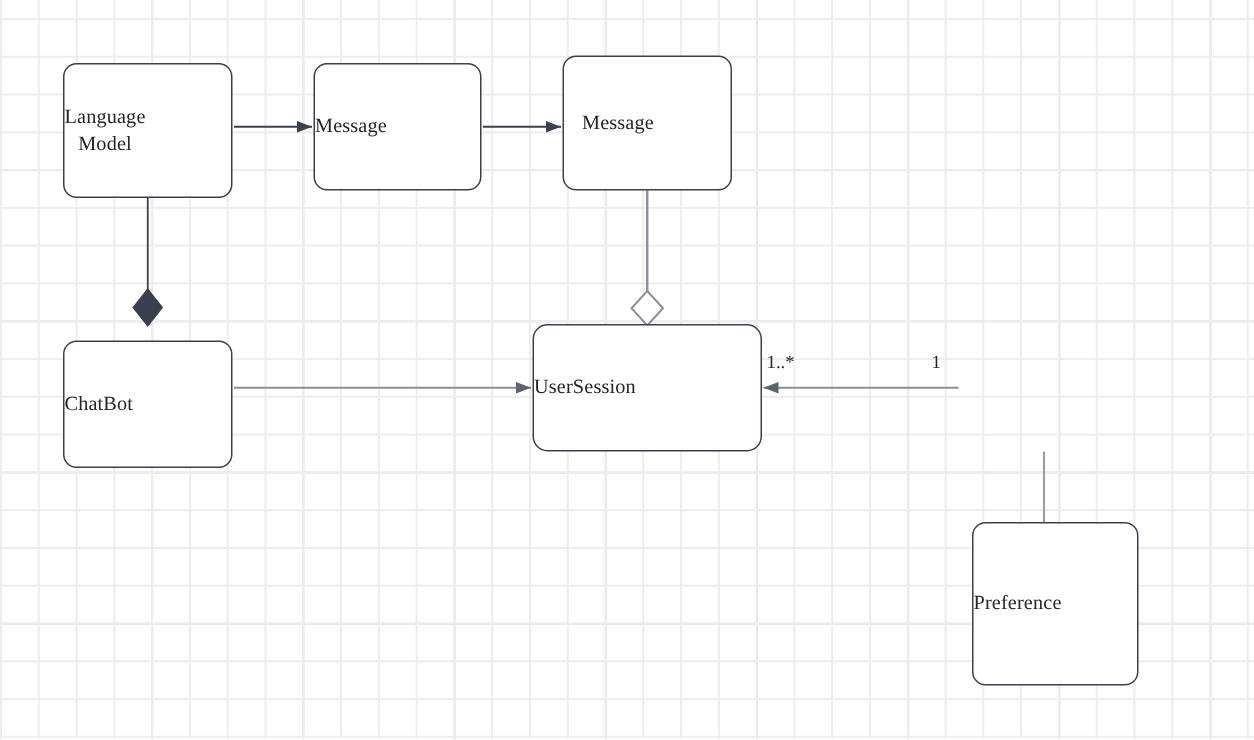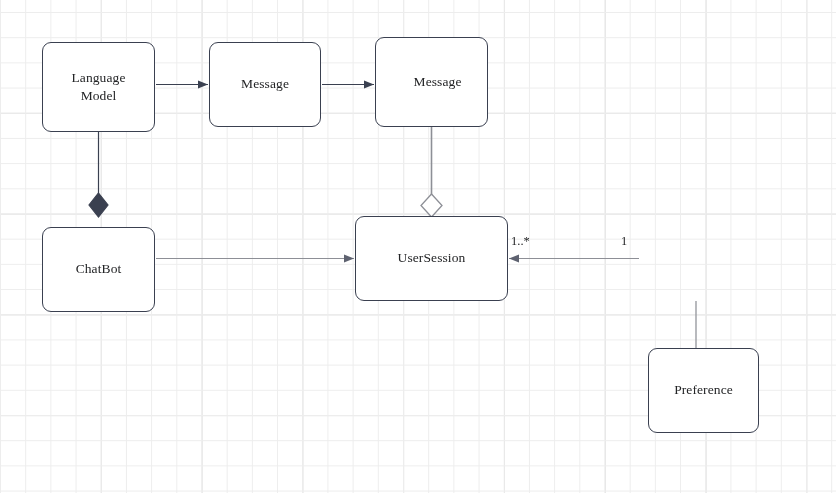--- a/index.html
+++ b/index.html
@@ -31,21 +31,20 @@
     font-family: "Liberation Serif", "DejaVu Serif", serif;
   }
   .node {
     position: absolute;
     box-sizing: border-box;
     background: #ffffff;
     border: 1.4px solid #3a4050;
     border-radius: 9px;
     display: flex;
     align-items: center;
-    justify-content: center;
     text-align: center;
     color: #232426;
     font-size: 13.5px;
     line-height: 1.35;
     letter-spacing: 0.1px;
   }
   .node .label {
     display: block;
     white-space: pre-line;
   }
@@ -122,25 +121,25 @@
   </div>
 
   <div class="node" style="left:375px; top:37px; width:113px; height:90px;padding-left:12px;">
     <span class="label">Message</span>
   </div>
 
   <div class="node" style="left:42px; top:227px; width:113px; height:85px;">
     <span class="label">ChatBot</span>
   </div>
 
-  <div class="node" style="left:355px; top:216px; width:153px; height:85px;">
+  <div class="node" style="left:355px; top:216px; width:153px; height:85px;border-radius:10px;">
     <span class="label">UserSession</span>
   </div>
 
 
-  <div class="node" style="left:648px; top:348px; width:111px; height:85px;">
+  <div class="node" style="left:648px; top:348px; width:111px; height:109px;">
     <span class="label">Preference</span>
   </div>
 
   <div class="mult" style="left:511px; top:234px;">1..*</div>
   <div class="mult" style="left:621px; top:234px;">1</div>
 
 </div>
 
 </body></html>

